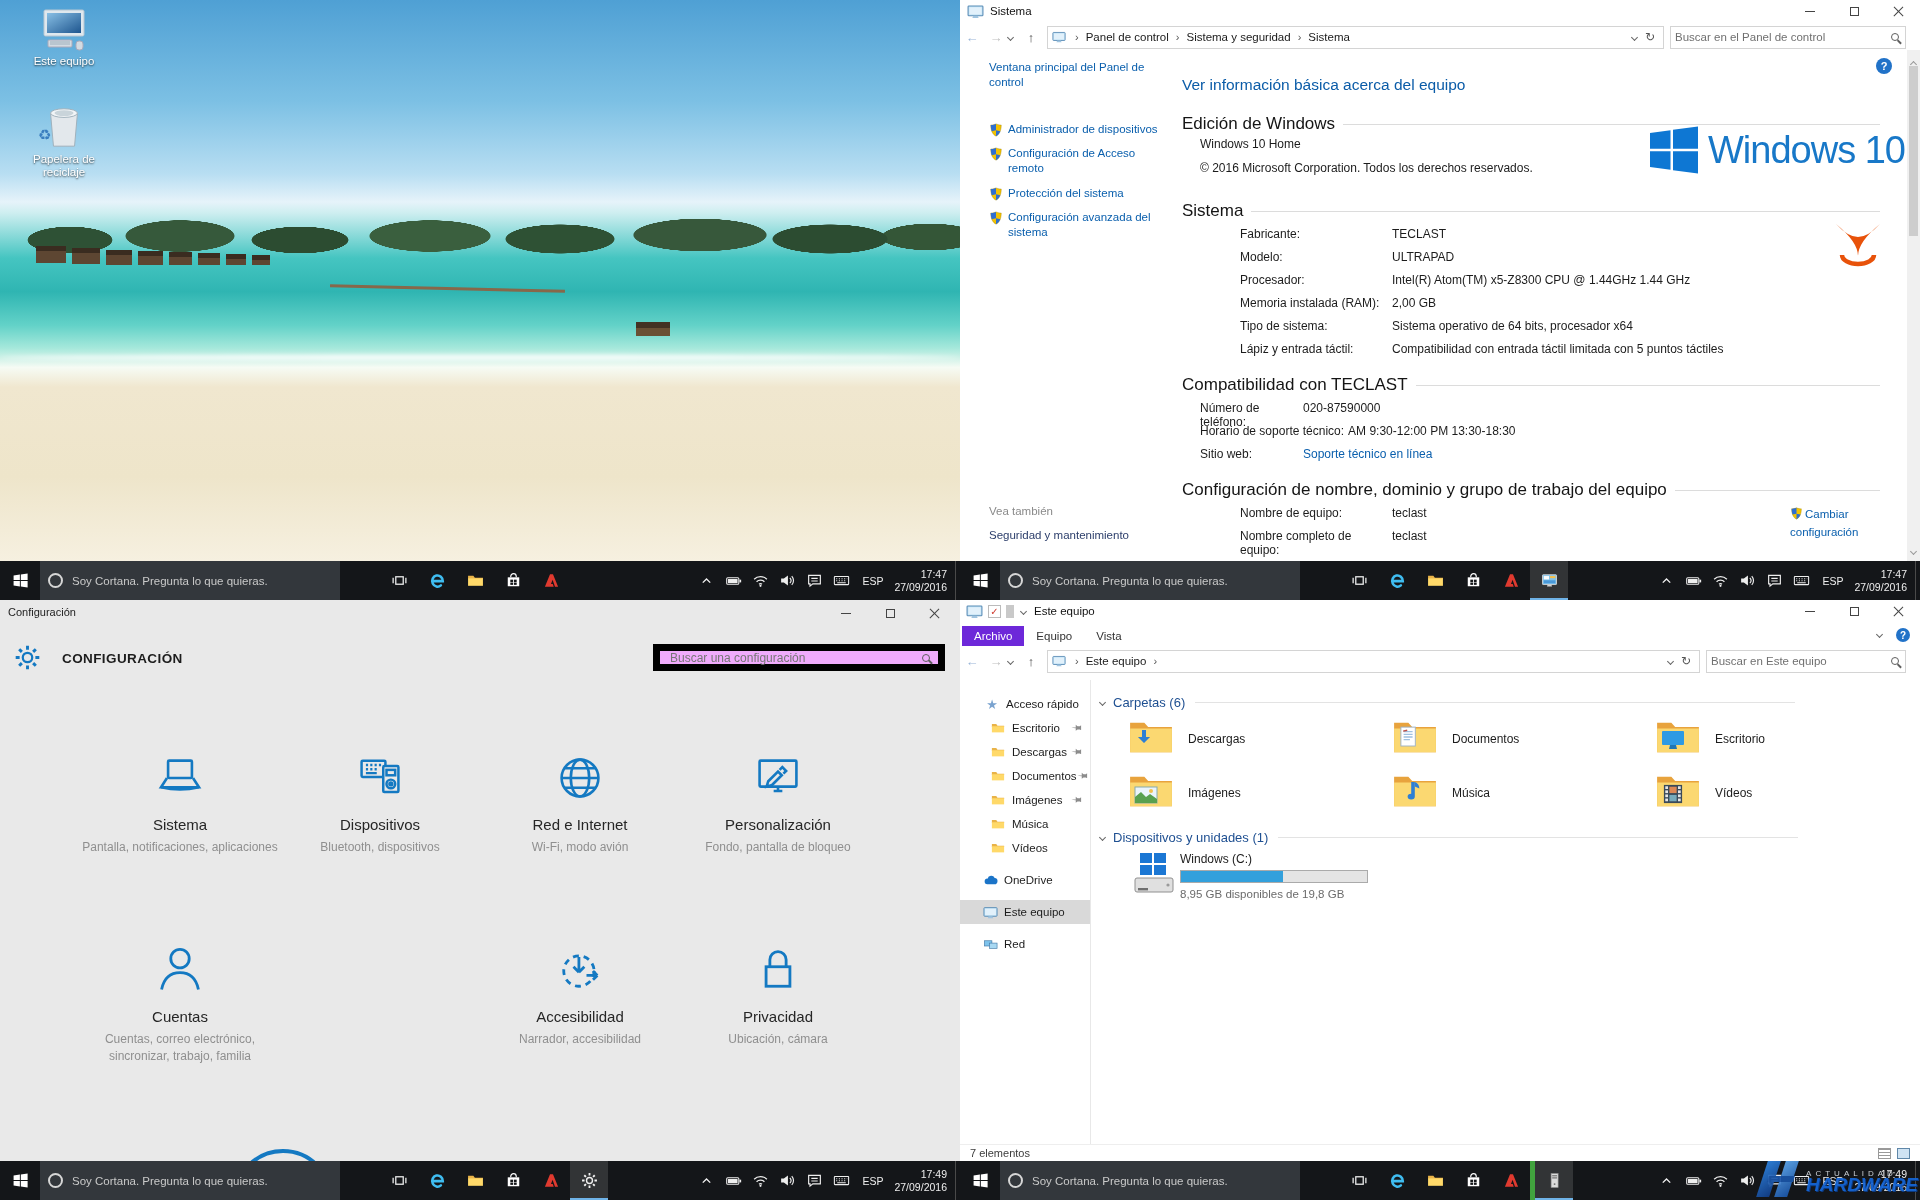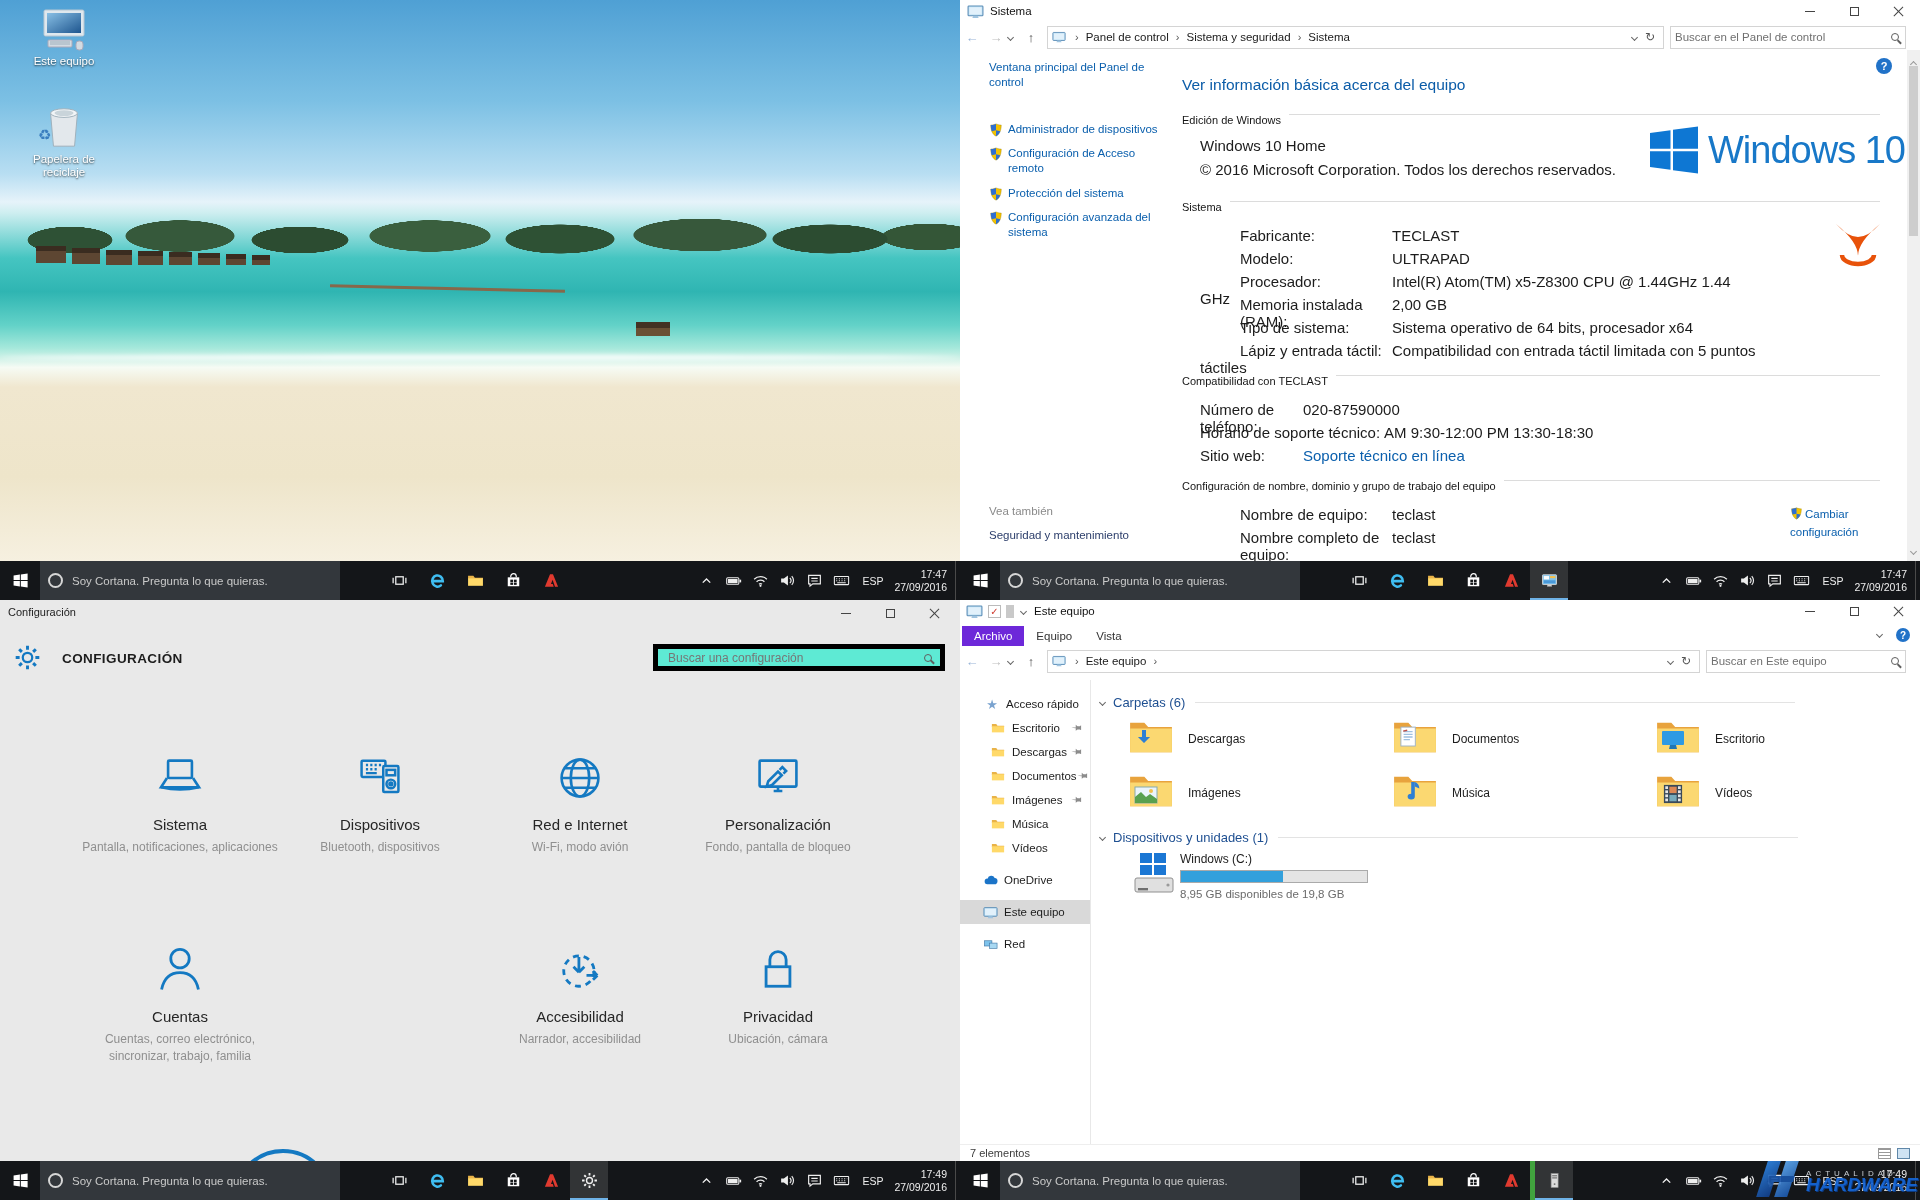--- a/index.html
+++ b/index.html
@@ -65,36 +65,36 @@
   .searchbox input::placeholder{color:#707070;opacity:1;}
   .crumb{padding:0 2px;white-space:nowrap;}
   .crumbsep{color:#555;padding:0 5px;font-size:11px;}
   .refresh{color:#555;font-size:12px;padding:0 8px;}
 
   
   .syswin{position:absolute;inset:0 0 39px 0;background:#fff;}
   .cpl-side a, .cpl-link{color:#0a5fad;text-decoration:none;}
   .cpl-item{position:absolute;font-size:11.5px;color:#0a5fad;line-height:15px;width:170px;}
   .cpl-item .sh{position:absolute;left:-19px;top:1px;}
-  .sec{position:absolute;left:222px;right:40px;display:flex;align-items:flex-start;font-size:11px;color:#151515;}
+  .sec{position:absolute;left:222px;right:40px;display:flex;align-items:center;font-size:17px;color:#151515;}
   .sec::after{content:"";flex:1;height:1px;background:#dcdcdc;margin-left:8px;}
-  .srow{position:absolute;left:240px;font-size:15px;color:#1c1c1c;width:560px;}
+  .srow{position:absolute;left:240px;font-size:12px;color:#1c1c1c;width:560px;}
   .lab{display:inline-block;width:152px;vertical-align:top;margin-left:40px;}
   .lab103{display:inline-block;width:103px;vertical-align:top;}
   .scrollbar{position:absolute;right:0;top:50px;bottom:0;width:13px;background:#f0f0f0;}
   .sb-thumb{position:absolute;left:2px;top:16px;width:9px;height:170px;background:#cdcdcd;}
   .helpq{position:absolute;width:16px;height:16px;border-radius:50%;background:#2172c8;color:#fff;font-size:11px;font-weight:bold;display:flex;align-items:center;justify-content:center;}
 
   
   .setwin{position:absolute;inset:0 0 39px 0;background:#e9e9e9;}
   .tile{position:absolute;width:200px;text-align:center;color:#262626;}
   .tile .ticon{height:56px;display:flex;align-items:flex-end;justify-content:center;color:#1479c2;}
   .tile h3{margin:12px 0 6px 0;font-size:15px;font-weight:normal;}
   .tile p{margin:0;font-size:12px;color:#8f8f8f;line-height:17px;}
-  .set-search{position:absolute;left:653px;top:44px;width:292px;height:27px;border:5px solid #000000;background:#5eead4;display:flex;align-items:center;padding:0 8px;}
+  .set-search{position:absolute;left:653px;top:44px;width:292px;height:27px;border:7px solid #000000;background:#f0abfc;display:flex;align-items:center;padding:0 8px;}
   .set-search input{border:none;outline:none;flex:1;font-size:12px;background:transparent;color:#444;}
   .set-search input::placeholder{color:#767676;opacity:1;}
   .arcpartial{position:absolute;left:233px;top:549px;width:100px;height:100px;border:4px solid #1479c2;border-radius:50%;}
 
   
   .expwin{position:absolute;inset:0 0 39px 0;background:#fff;}
   .ribbontabs{position:absolute;left:0;top:22px;width:100%;height:24px;background:#fff;display:flex;align-items:flex-end;font-size:11.5px;}
   .rtab{padding:4px 12px;color:#333;}
   .rtab.file{background:#6d28d9;color:#fff;margin-left:2px;}
   .side-item{position:absolute;left:0;width:130px;height:24px;display:flex;align-items:center;font-size:11.5px;color:#1c1c1c;}

